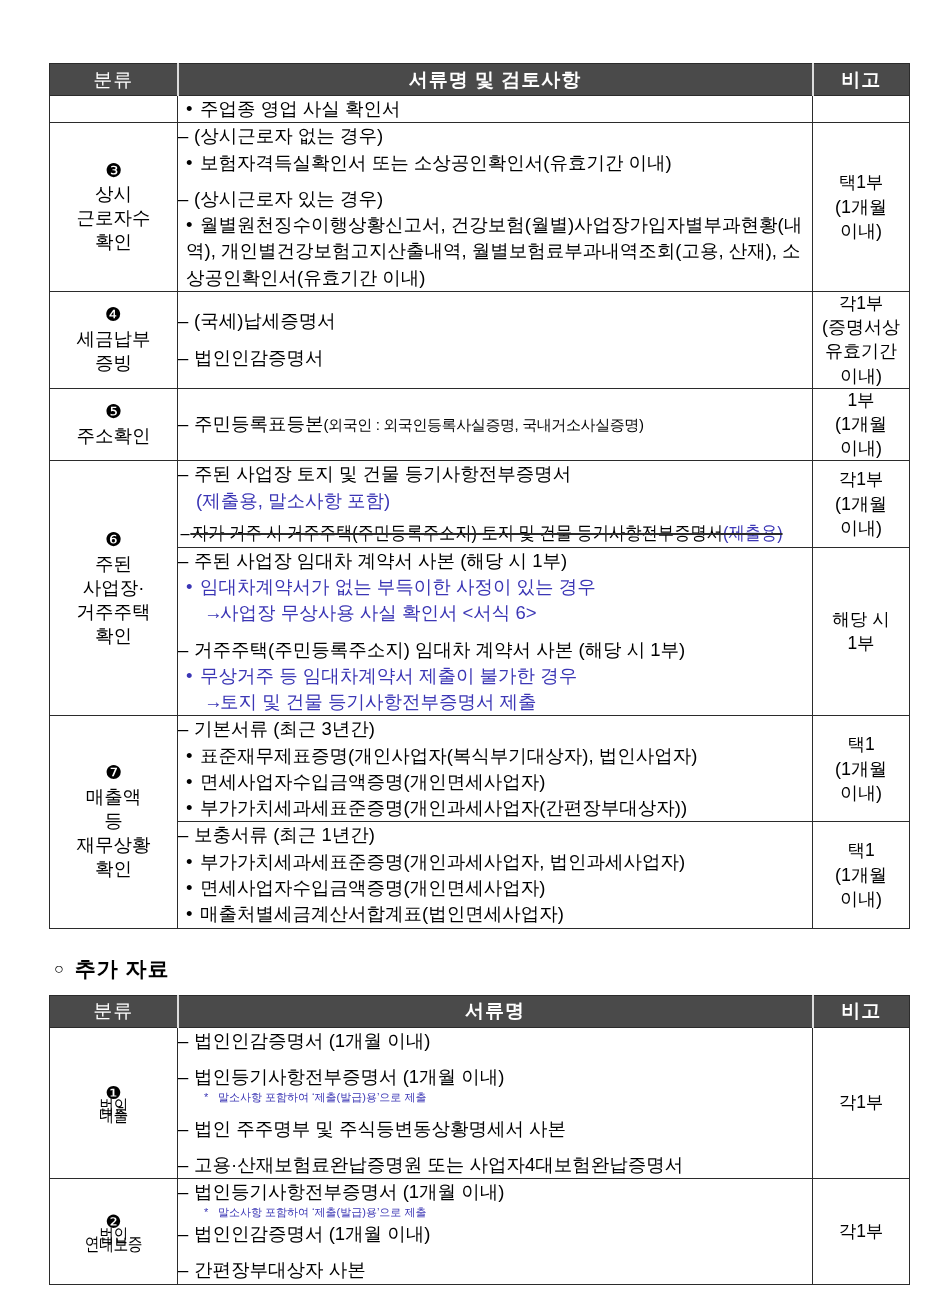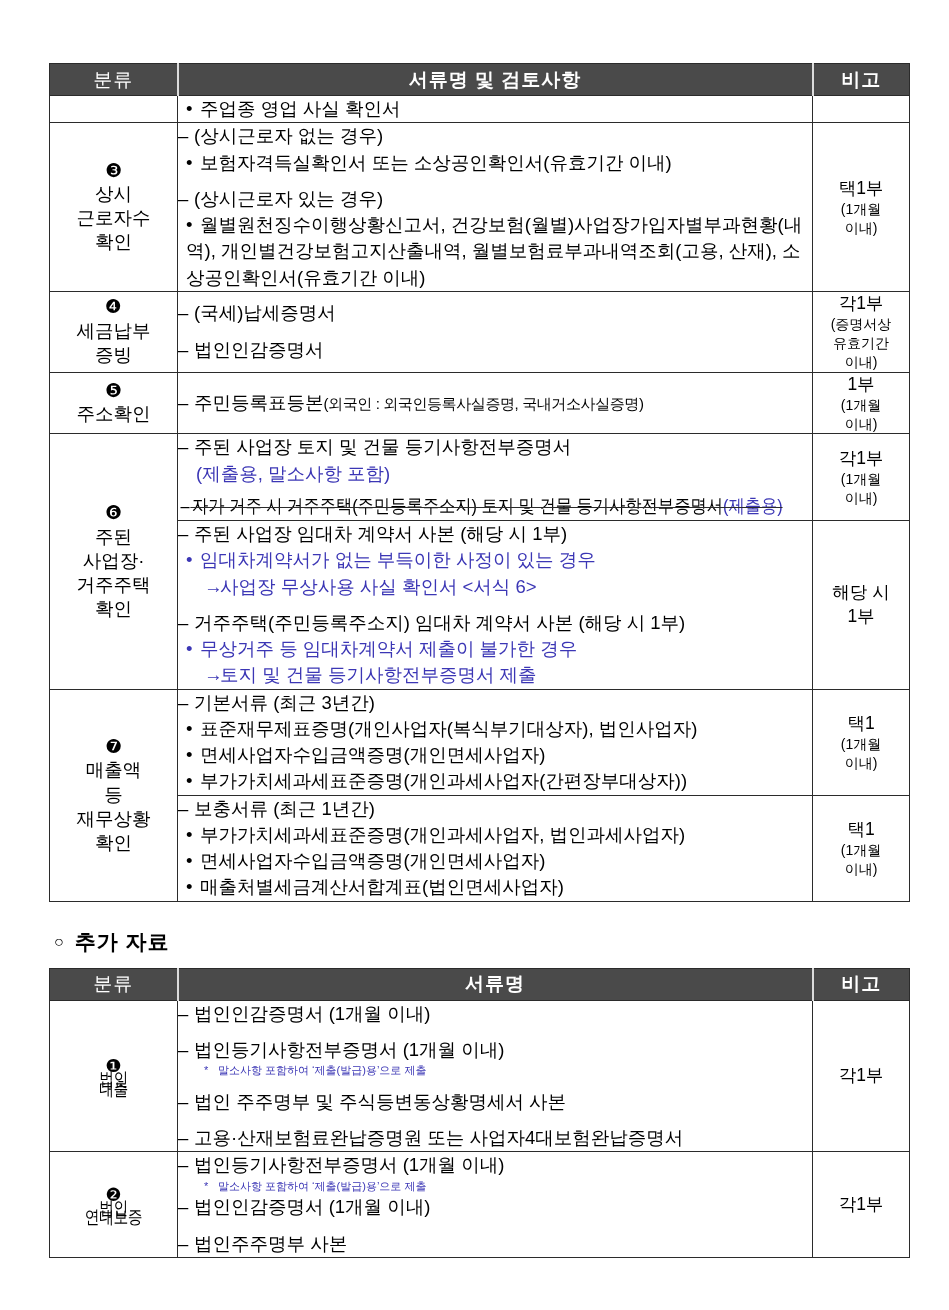--- a/index.html
+++ b/index.html
@@ -104,21 +104,21 @@
 
   
   td.note {
     text-align: center;
     font-size: 17px;
     line-height: 1.34;
     padding: 4px 2px;
     font-weight: 500;
   }
   td.note .main { display: block; font-size: 17.5px; }
-  td.note .sub  { display: block; font-size: 14px; }
+  td.note .sub  { display: block; font-size: 18px; }
 
   
   .section-head {
     margin: 26px 0 12px 50px;
     font-size: 21px;
     font-weight: 700;
     letter-spacing: 1px;
   }
   .section-head .circ { font-size: 16px; vertical-align: 2px; margin-right: 10px; }
 
@@ -312,21 +312,21 @@
         <td class="cat squeeze">
           <span class="num">❷</span>
           <span class="stack">법인</span>
           <span class="stack">연대보증</span>
         </td>
         <td class="doc">
           <div class="ln"><span class="dash">–</span><span>법인등기사항전부증명서 (1개월 이내)</span></div>
           <div class="ln ind2 blue xsm"><span class="bul">*</span><span>말소사항 포함하여 ‘제출(발급)용’으로 제출</span></div>
           <div class="ln"><span class="dash">–</span><span>법인인감증명서 (1개월 이내)</span></div>
           <div class="gap"></div>
-          <div class="ln"><span class="dash">–</span><span>법인주주명부 사본</span></div>
+          <div class="ln"><span class="dash">–</span><span>간편장부대상자 사본</span></div>
         </td>
         <td class="note">
           <span class="main">각1부</span>
         </td>
       </tr>
 
     </tbody>
   </table>
 
 </div>

